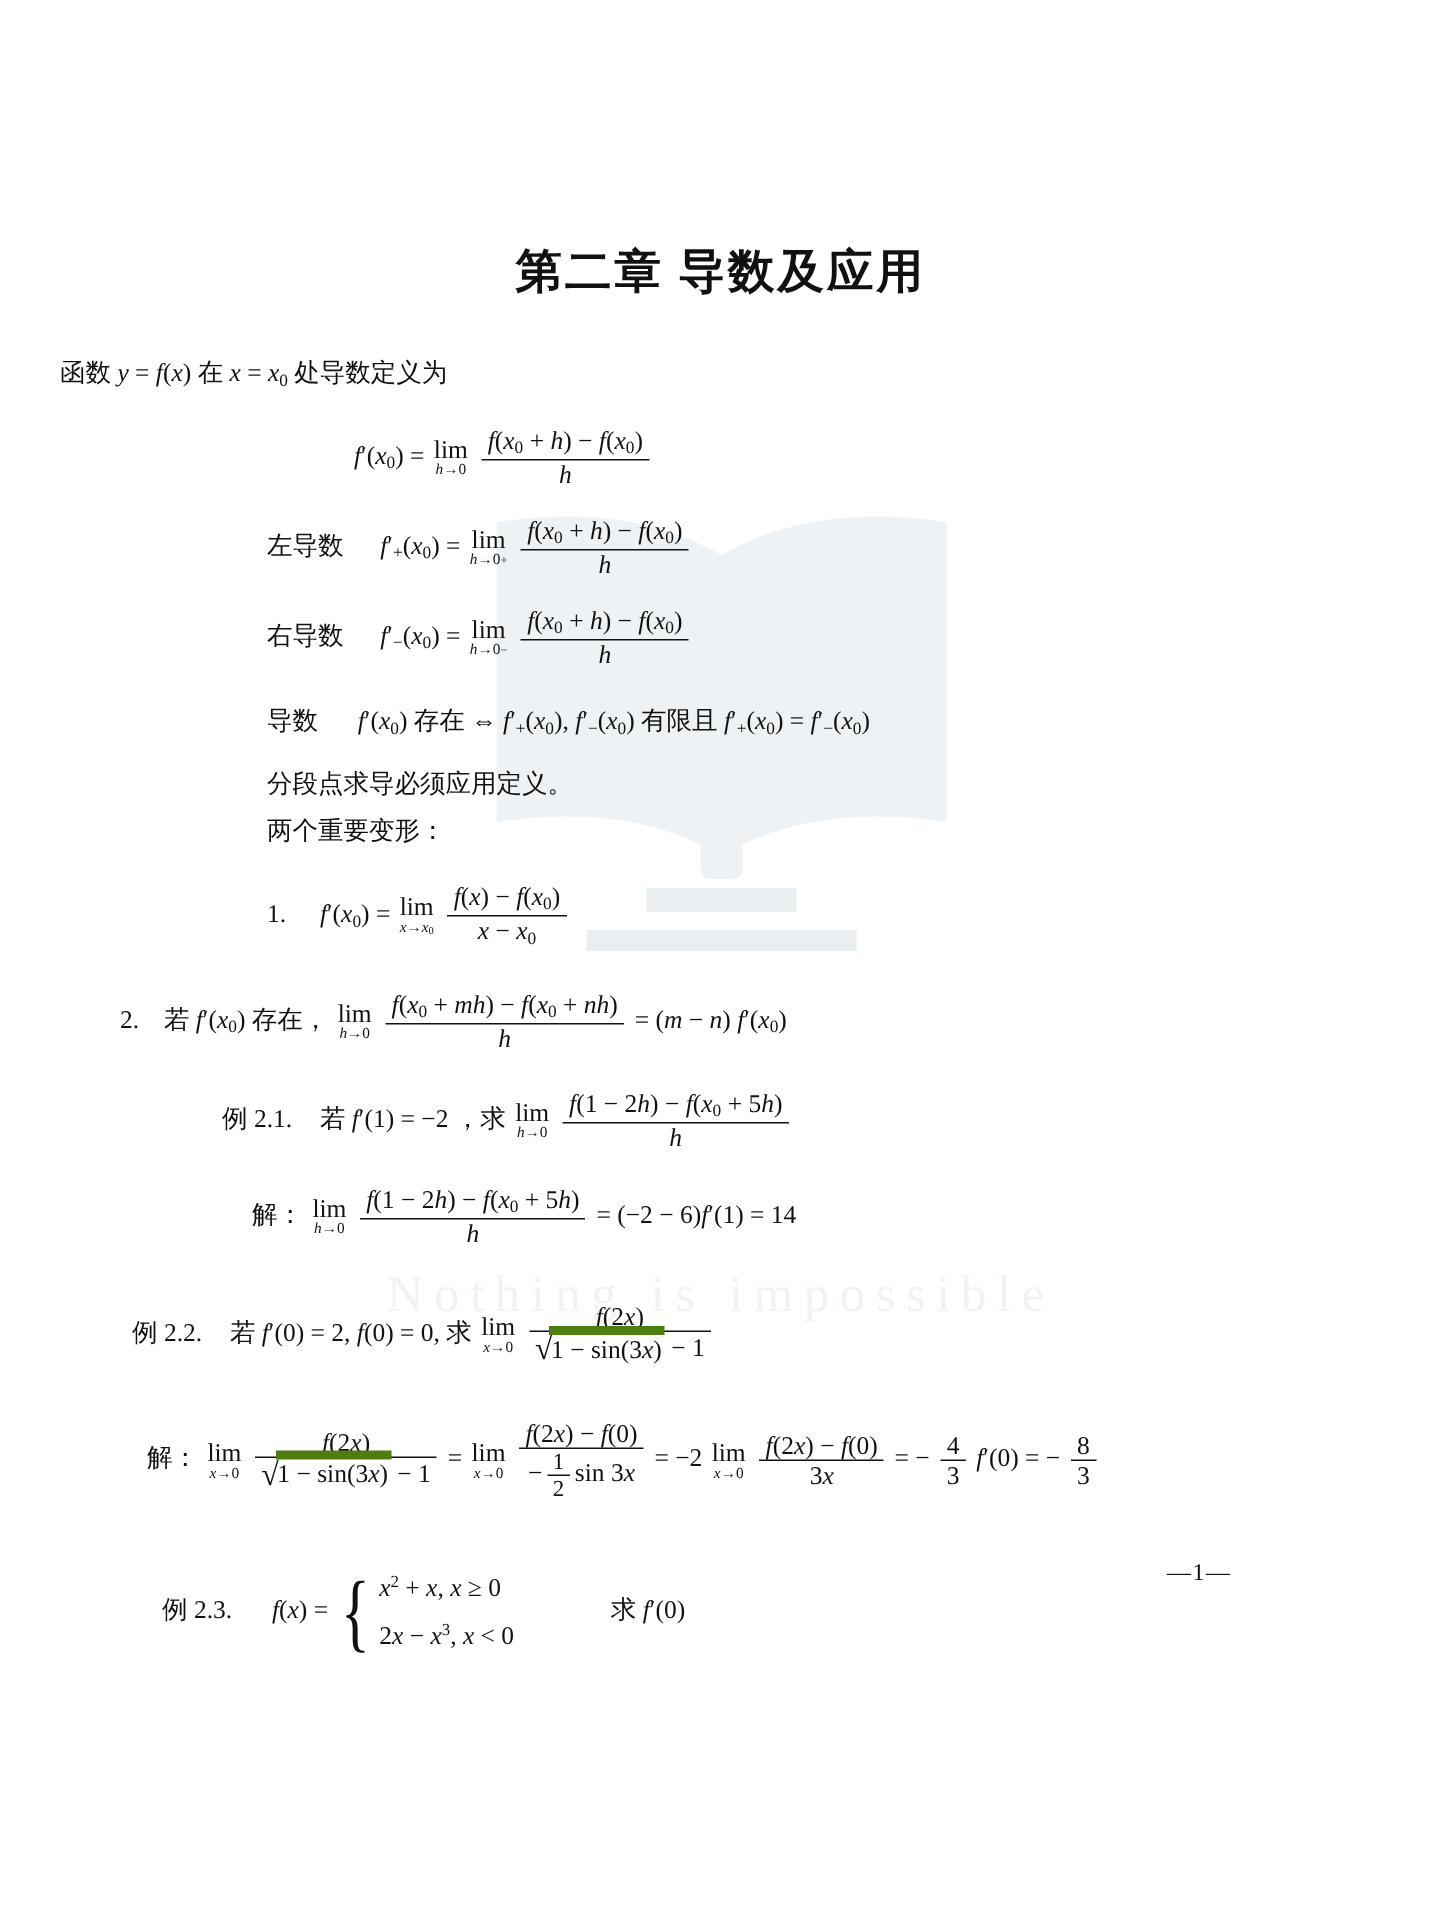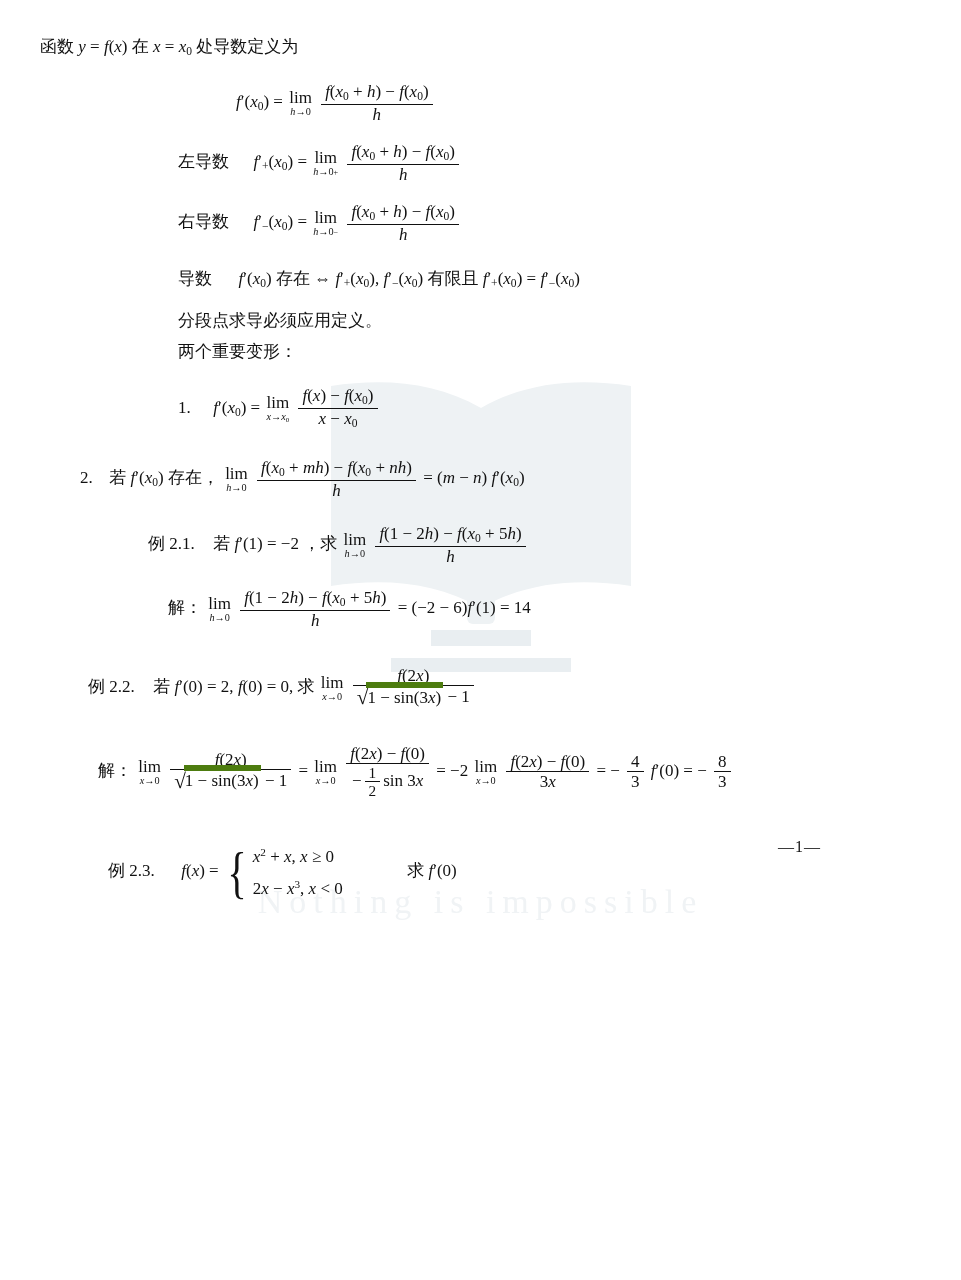--- a/index.html
+++ b/index.html
@@ -148,20 +148,21 @@
       <g fill="#e9eef1">
         <path d="M160 262 h100 v16 h-100 z"></path>
         <path d="M120 290 h180 v14 h-180 z"></path>
       </g>
     </svg>
     <div class="wm-sub">Nothing is impossible</div>
   </div>
 
   <div class="content">
 
+    <h1 class="chapter-title">第二章 导数及应用</h1>
 
 
     <div class="body-block">
 
       <div class="ln indent-a sz17" style="margin-top:38px;margin-left:40px;">
         <span>函数 </span><span class="mi">y</span><span class="mo"> = </span><span class="mi">f</span><span class="mo">(</span><span class="mi">x</span><span class="mo">)</span><span> 在 </span><span class="mi">x</span><span class="mo"> = </span><span class="mi">x</span><span class="subn">0</span><span> 处导数定义为</span>
       </div>
 
       <div class="ln sz17" style="margin-left:236px; margin-top:24px;">
         <span class="mi">f</span><span class="mo">′(</span><span class="mi">x</span><span class="subn">0</span><span class="mo">) = </span>

